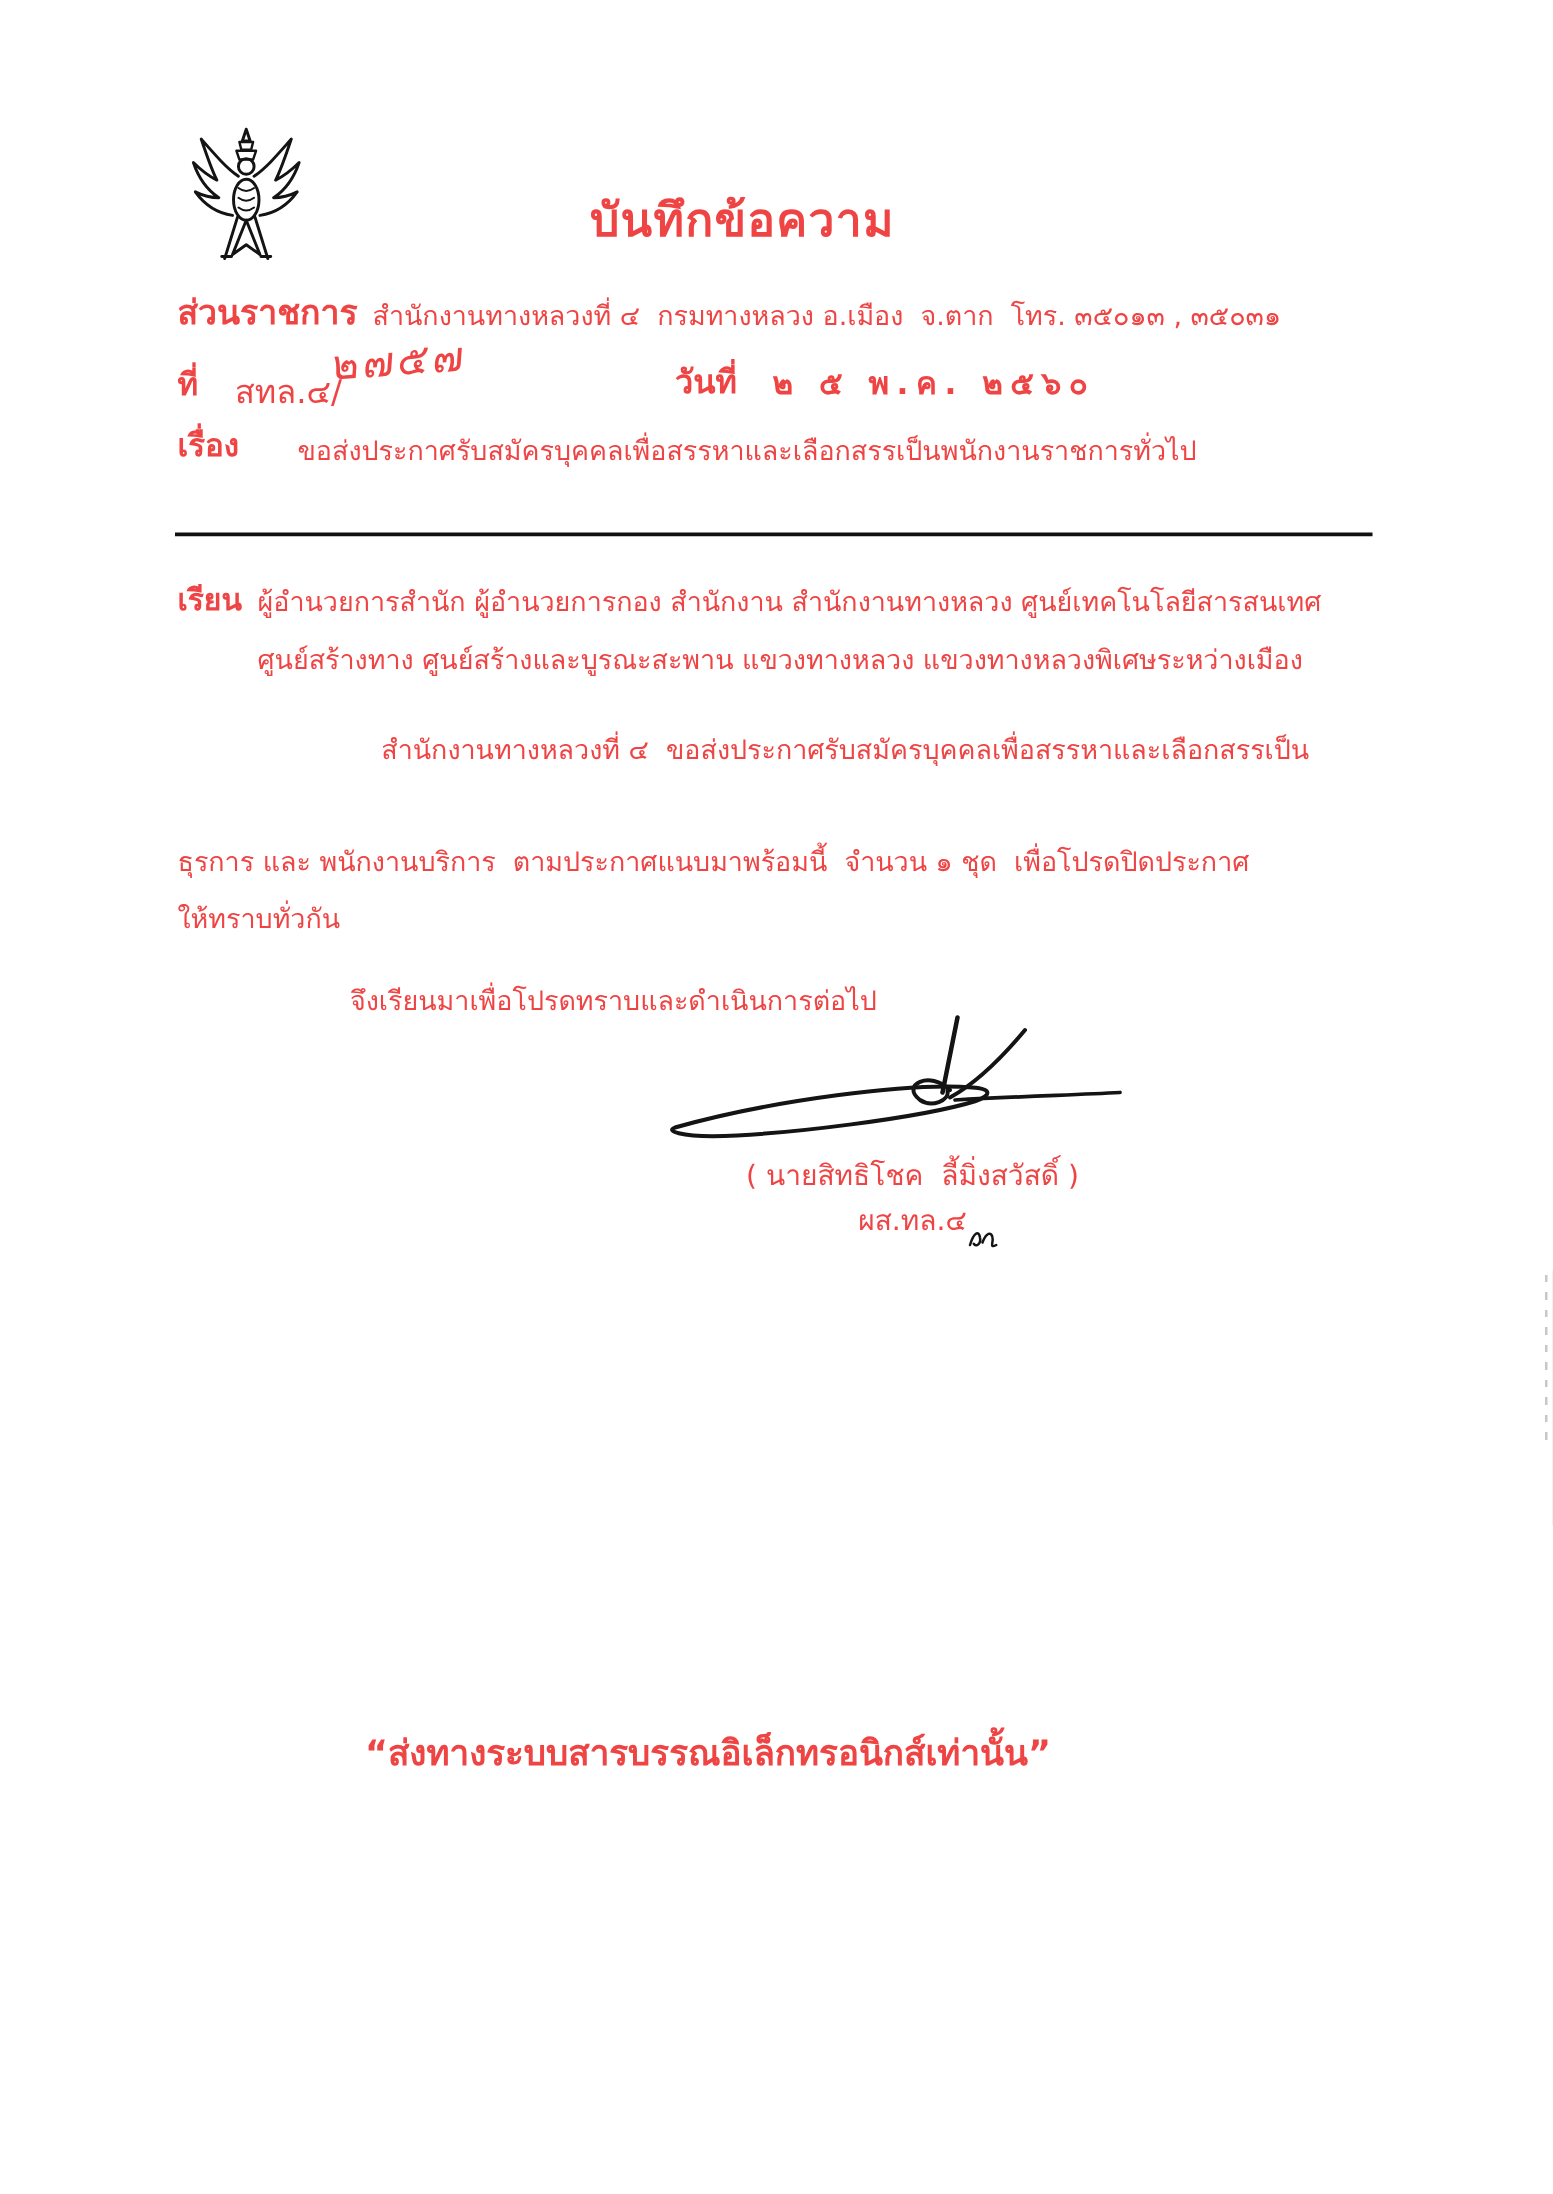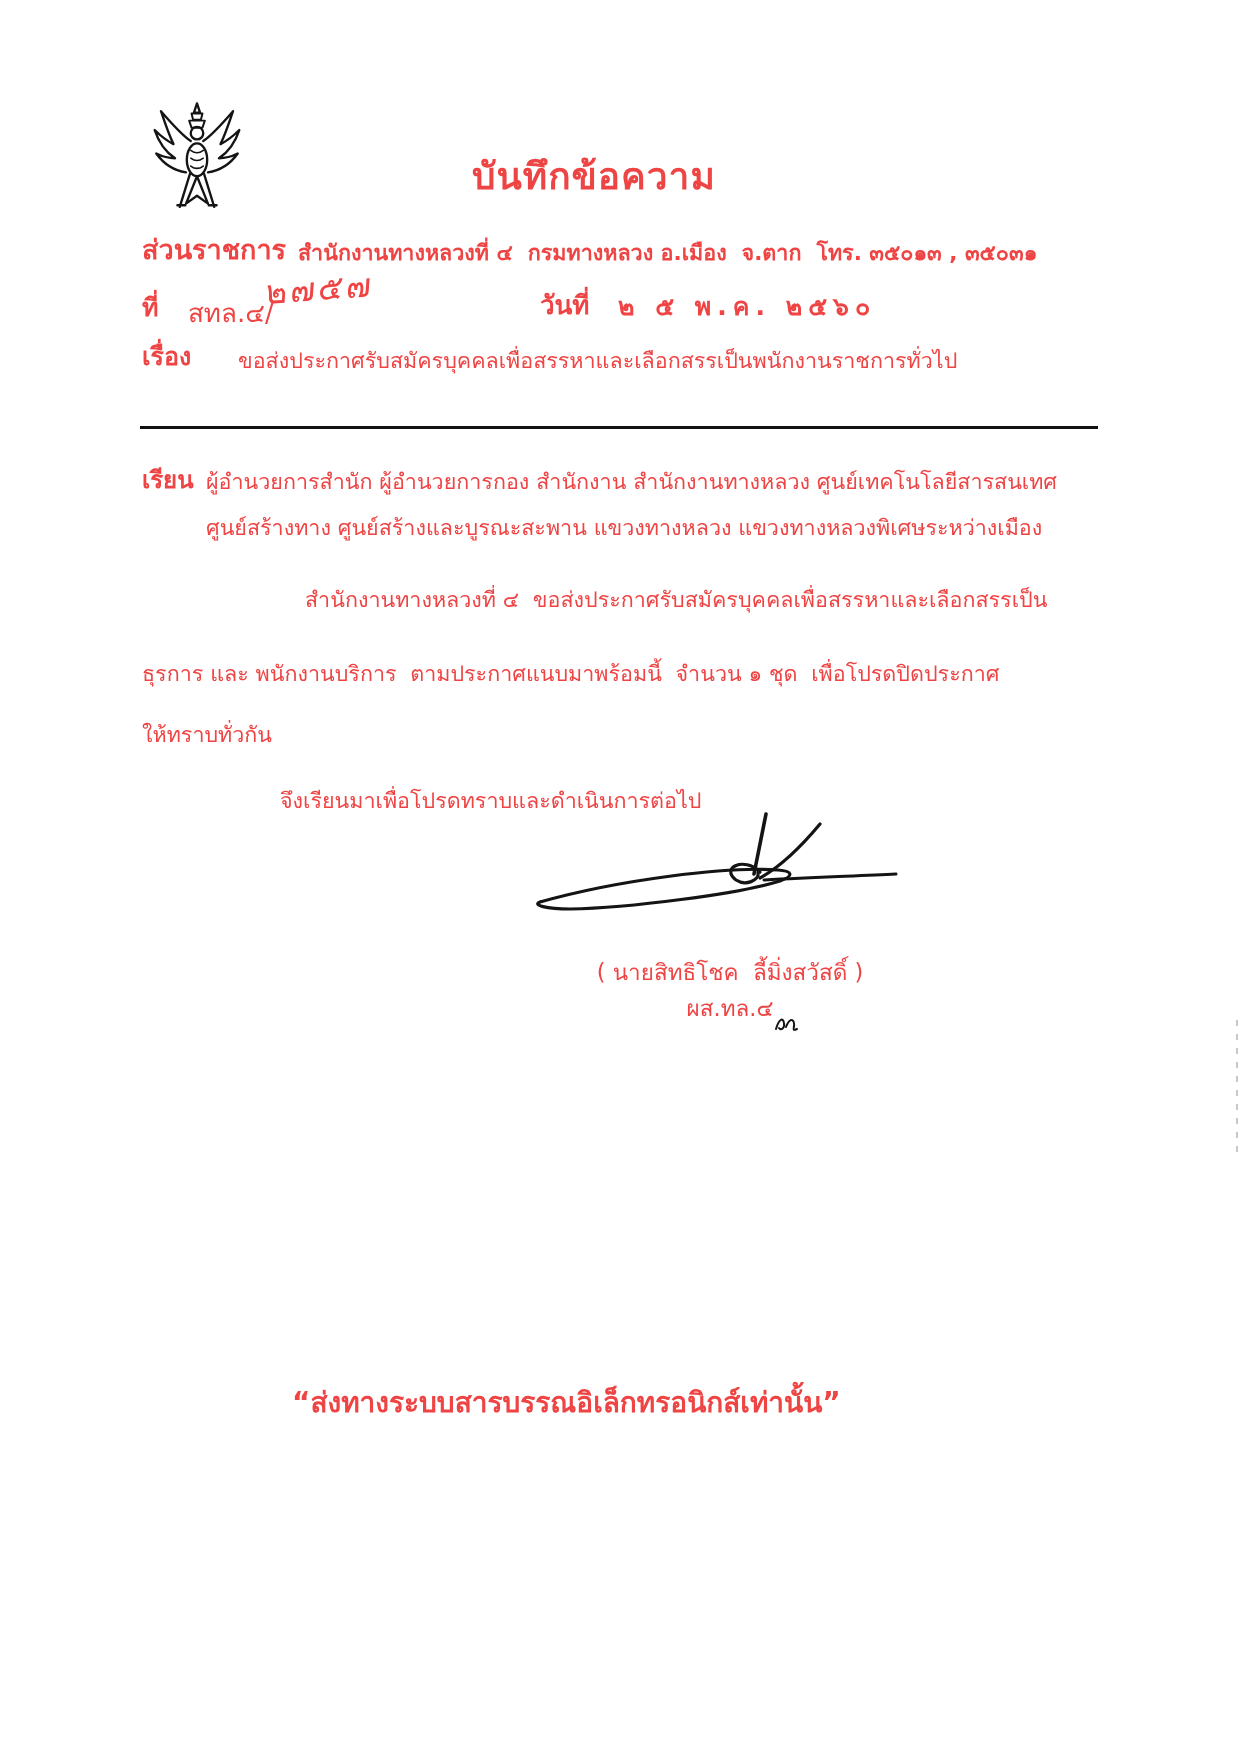--- a/index.html
+++ b/index.html
@@ -24,21 +24,21 @@
     transform:rotate(-4deg) skewX(-8deg);
     transform-origin:left bottom;
     letter-spacing:3px;
     font-weight:500;
   }
   .stamp{
     font-size:25px;font-weight:600;letter-spacing:6px;
   }
   .rule{background:#111;height:3px;}
   .sig-block{width:420px;text-align:center;}
-  .sig-name{font-size:22.5px;margin-top:32px;}
+  .sig-name{font-size:22.5px;}
   .sig-pos{font-size:22.5px;position:relative;display:inline-block;}
   .initial-squiggle{position:absolute;right:-26px;bottom:-14px;}
   .footer-note{font-size:28px;font-weight:bold;}
   .scan-dashes{
     width:2px;
     background:repeating-linear-gradient(to bottom,#9a9a9a 0 6px,transparent 6px 14px);
     opacity:.55;
   }
   svg .ink{stroke:#141414;fill:none;stroke-linecap:round;stroke-linejoin:round;}
 </style>
@@ -65,39 +65,39 @@
 
       <path class="ink" stroke-width="3" d="M60,97 L46,132 L60,122 L74,132 Z"></path>
 
       <path class="ink" stroke-width="3" d="M51,94 L38,136 M45,134 h-10 M69,94 L82,136 M75,134 h10"></path>
     </svg>
   </div>
 
   <div class="abs doc-title" style="left:472px;top:146px;">บันทึกข้อความ</div>
 
   <div class="abs lbl lbl-lg" style="left:142px;top:228px;text-align:center;">ส่วนราชการ</div>
-  <div class="abs val keep" style="left:298px;top:235px;font-weight:bold;">สำนักงานทางหลวงที่ ๔  กรมทางหลวง อ.เมือง  จ.ตาก  โทร. ๓๕๐๑๓ , ๓๕๐๓๑</div>
+  <div class="abs val keep" style="left:298px;top:235px;">สำนักงานทางหลวงที่ ๔  กรมทางหลวง อ.เมือง  จ.ตาก  โทร. ๓๕๐๑๓ , ๓๕๐๓๑</div>
 
   <div class="abs lbl lbl-md" style="left:142px;top:287px;">ที่</div>
   <div class="abs" style="left:188px;top:292px;font-size:26px;">สทล.๔/</div>
   <div class="abs hand" style="left:264px;top:266px;">๒๗๕๗</div>
   <div class="abs lbl" style="left:540px;top:284px;font-size:26px;">วันที่</div>
   <div class="abs stamp" style="left:618px;top:286px;">๒ ๕ พ.ค. ๒๕๖๐</div>
 
   <div class="abs lbl lbl-md" style="left:142px;top:336px;">เรื่อง</div>
   <div class="abs val" style="left:238px;top:343px;">ขอส่งประกาศรับสมัครบุคคลเพื่อสรรหาและเลือกสรรเป็นพนักงานราชการทั่วไป</div>
 
   <div class="abs rule" style="left:140px;top:426px;width:958px;"></div>
 
   <div class="abs lbl" style="left:142px;top:460px;font-size:24px;">เรียน</div>
   <div class="abs val" style="left:206px;top:464px;">ผู้อำนวยการสำนัก ผู้อำนวยการกอง สำนักงาน สำนักงานทางหลวง ศูนย์เทคโนโลยีสารสนเทศ</div>
   <div class="abs val" style="left:206px;top:510px;">ศูนย์สร้างทาง ศูนย์สร้างและบูรณะสะพาน แขวงทางหลวง แขวงทางหลวงพิเศษระหว่างเมือง</div>
 
   <div class="abs val keep" style="left:305px;top:582px;">สำนักงานทางหลวงที่ ๔  ขอส่งประกาศรับสมัครบุคคลเพื่อสรรหาและเลือกสรรเป็น</div>
-  <div class="abs val keep" style="left:142px;top:656px;">ธุรการ และ พนักงานบริการ  ตามประกาศแนบมาพร้อมนี้  จำนวน ๑ ชุด  เพื่อโปรดปิดประกาศ</div>
+  <div class="abs val keep" style="left:142px;top:672px;">ธุรการ และ พนักงานบริการ  ตามประกาศแนบมาพร้อมนี้  จำนวน ๑ ชุด  เพื่อโปรดปิดประกาศ</div>
   <div class="abs val keep" style="left:142px;top:717px;">ให้ทราบทั่วกัน</div>
 
   <div class="abs val" style="left:280px;top:783px;">จึงเรียนมาเพื่อโปรดทราบและดำเนินการต่อไป</div>
 
   <div class="abs" style="left:528px;top:810px;width:378px;height:108px;">
     <svg width="378" height="108" viewBox="0 0 378 108" aria-hidden="true">
       <path class="ink" stroke-width="3.2" d="M12,92 C90,70 200,56 250,60 C265,61 266,66 252,71 C210,84 100,98 42,99 C18,99 4,95 12,92"></path>
       <path class="ink" stroke-width="3.6" d="M238,4 L226,64"></path>
       <path class="ink" stroke-width="3.2" d="M292,14 C272,38 250,58 232,68"></path>
       <path class="ink" stroke-width="3.2" d="M232,62 c-16,-16 -40,-4 -24,8 c9,6 24,1 22,-8"></path>

